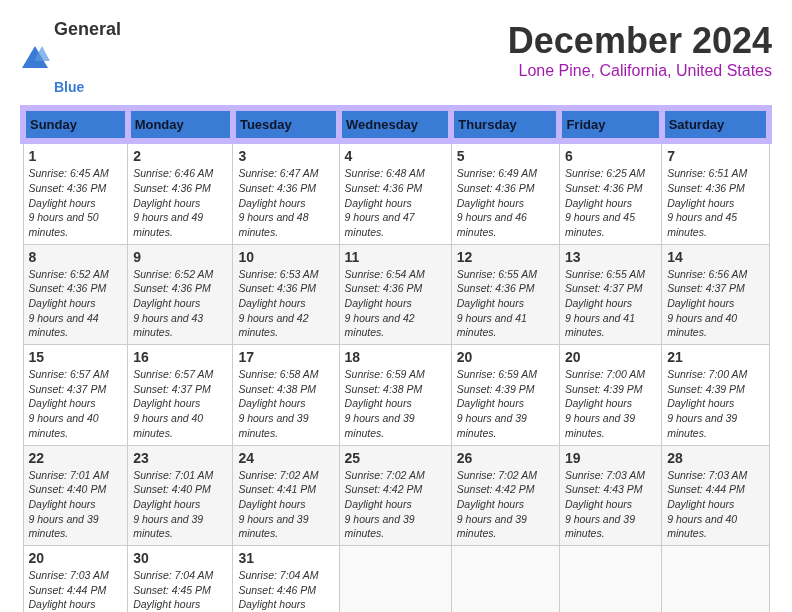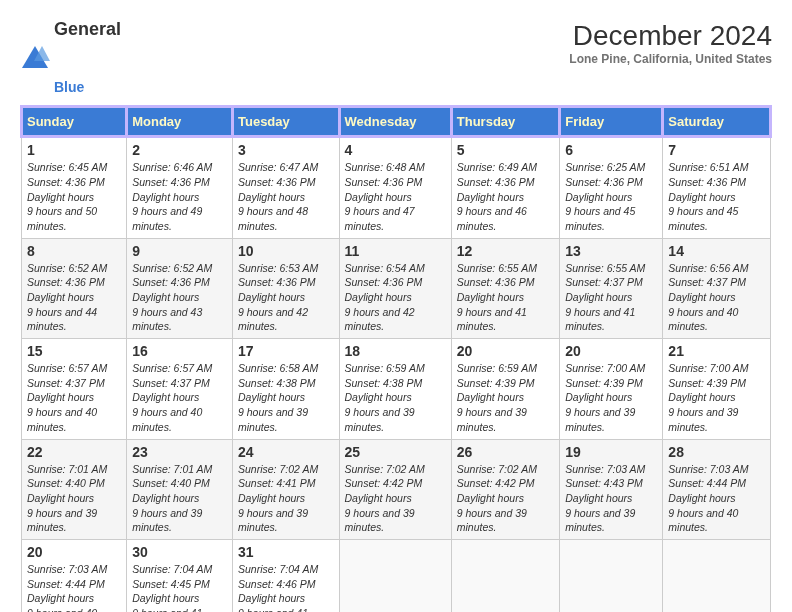--- a/index.html
+++ b/index.html
@@ -38,42 +38,41 @@
     }
     .logo-icon {
       width: 30px;
       height: 30px;
       margin-right: 4px;
     }
     .title-area {
       text-align: right;
     }
     .month-title {
-      font-size: 28px;
-      font-weight: normal;
+      font-size: 36px;
+      font-weight: bold;
       color: #333;
     }
     .location-title {
-      font-size: 12px;
-      color: #737373;
-      font-weight: bold;
+      font-size: 16px;
+      color: #a21caf;
     }
     .calendar-table {
       width: 100%;
       border-collapse: collapse;
       font-size: 11px;
     }
     .calendar-table th {
       background-color: #3a7bd5;
-      color: #fef9c3;
+      color: #0f172a;
       padding: 6px 4px;
       text-align: left;
       font-size: 13px;
       font-weight: bold;
-      border: 3px solid #c4b5fd;
+      border: 6px solid #c4b5fd;
     }
     .calendar-table td {
       border: 1px solid #ccc;
       padding: 4px 5px;
       vertical-align: top;
       height: 90px;
       background: #fff;
     }
     .calendar-table tr:nth-child(even) td {
       background: #f5f5f5;

